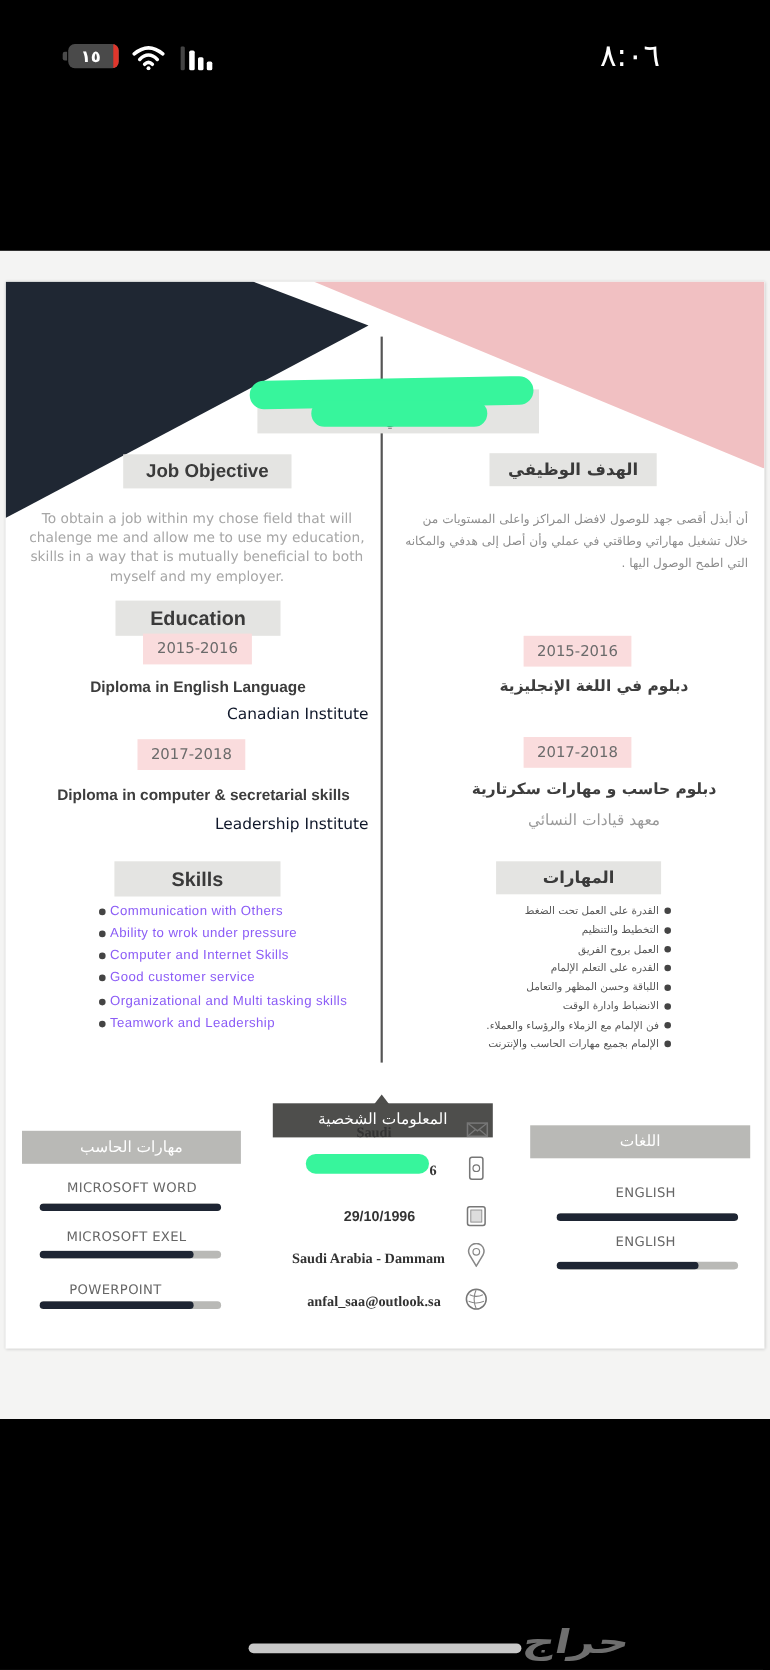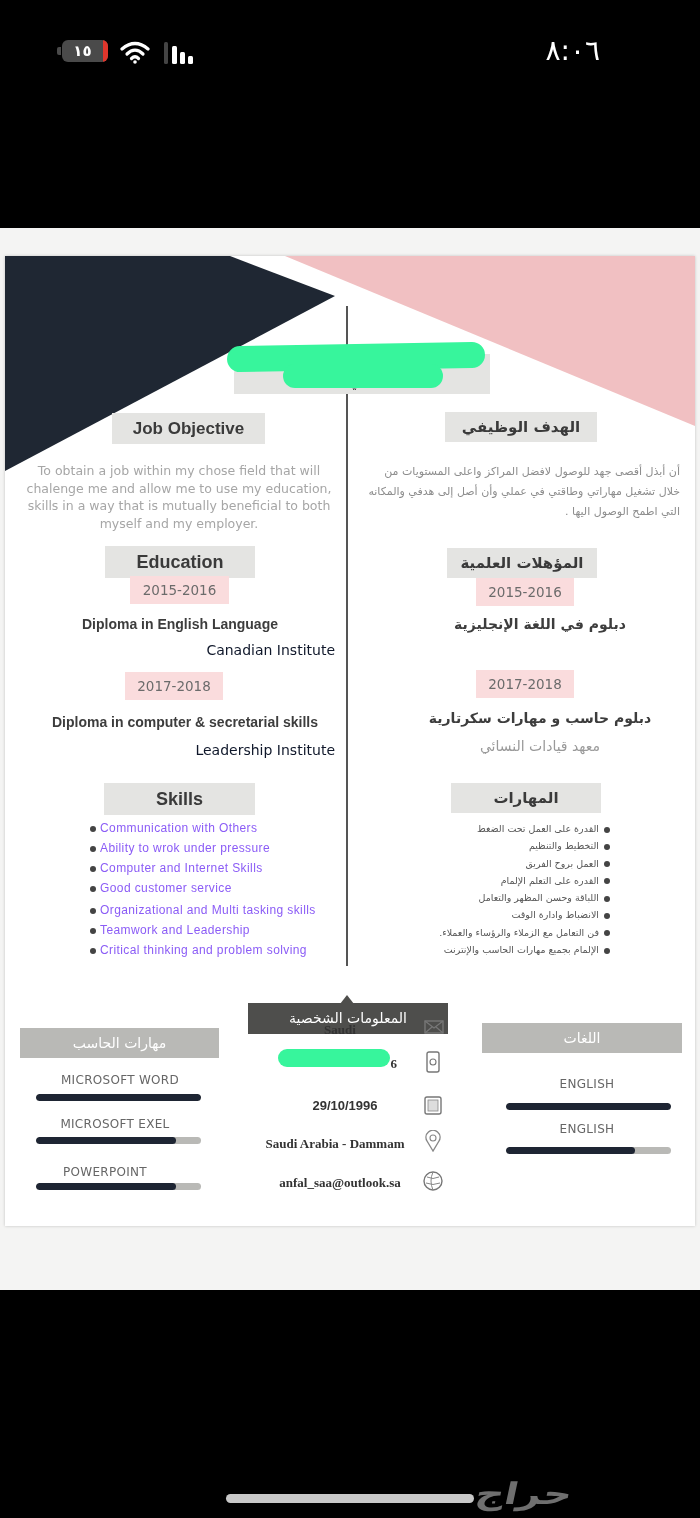--- a/index.html
+++ b/index.html
@@ -114,42 +114,40 @@
     <div class="inst" style="left:20px;top:486px;width:310px;">Leadership Institute</div>
 
     <div class="sec-title" style="left:99px;top:527px;width:151px;height:32px;font-size:18px;line-height:32px;">Skills</div>
     <ul class="skills" style="left:85px;top:562px;">
       <li><span class="dot"></span><span>Communication with Others</span></li>
       <li><span class="dot"></span><span>Ability to wrok under pressure</span></li>
       <li><span class="dot"></span><span>Computer and Internet Skills</span></li>
       <li><span class="dot"></span><span>Good customer service</span></li>
       <li style="margin-top:2px"><span class="dot"></span><span>Organizational and Multi tasking skills</span></li>
       <li><span class="dot"></span><span>Teamwork and Leadership</span></li>
-      <li><span class="dot"></span><span>Critical thinking and problem solving</span></li>
     </ul>
 
     <div class="sec-title ar" style="left:440px;top:156px;width:152px;height:30px;font-size:15px;line-height:30px;">الهدف الوظيفي</div>
     <div class="para-ar" style="left:355px;top:206px;width:320px;">أن أبذل أقصى جهد للوصول لافضل المراكز واعلى المستويات من خلال تشغيل مهاراتي وطاقتي في عملي وأن أصل إلى هدفي والمكانه التي اطمح الوصول اليها .</div>
 
-    <div class="sec-title ar" style="left:442px;top:292px;width:150px;height:30px;font-size:15px;line-height:30px;">المؤهلات العلمية</div>
     <div class="year" style="left:471px;top:322px;width:98px;">2015-2016</div>
     <div class="deg-ar" style="left:400px;top:360px;width:270px;">دبلوم في اللغة الإنجليزية</div>
     <div class="year" style="left:471px;top:414px;width:98px;">2017-2018</div>
     <div class="deg-ar" style="left:390px;top:454px;width:290px;">دبلوم حاسب و مهارات سكرتارية</div>
     <div class="inst-ar" style="left:400px;top:482px;width:270px;">معهد قيادات النسائي</div>
 
     <div class="sec-title ar" style="left:446px;top:527px;width:150px;height:30px;font-size:15px;line-height:30px;">المهارات</div>
     <ul class="skills-ar" style="left:405px;top:564px;width:200px;">
       <li><span class="dot"></span><span>القدرة على العمل تحت الضغط</span></li>
       <li><span class="dot"></span><span>التخطيط والتنظيم</span></li>
       <li><span class="dot"></span><span>العمل بروح الفريق</span></li>
       <li><span class="dot"></span><span>القدره على التعلم الإلمام</span></li>
       <li><span class="dot"></span><span>اللباقة وحسن المظهر والتعامل</span></li>
       <li><span class="dot"></span><span>الانضباط وادارة الوقت</span></li>
-      <li><span class="dot"></span><span>فن التعامل مع الزملاء والرؤساء والعملاء.</span></li>
+      <li><span class="dot"></span><span>فن الإلمام مع الزملاء والرؤساء والعملاء.</span></li>
       <li><span class="dot"></span><span>الإلمام بجميع مهارات الحاسب والإنترنت</span></li>
     </ul>
 
     <div class="personal-arrow"></div>
     <div class="personal-title">المعلومات الشخصية</div>
 
     <div class="info-text" style="left:285px;top:766px;width:100px;">Saudi</div>
     <svg class="info-icon" style="left:418px;top:760px;" viewBox="0 0 22 22">
       <rect x="2" y="5" width="18" height="12" fill="none" stroke="#777" stroke-width="1.4"></rect>
       <path d="M2 5 L11 12 L20 5 M2 17 L9 11 M20 17 L13 11" fill="none" stroke="#777" stroke-width="1.2"></path>

